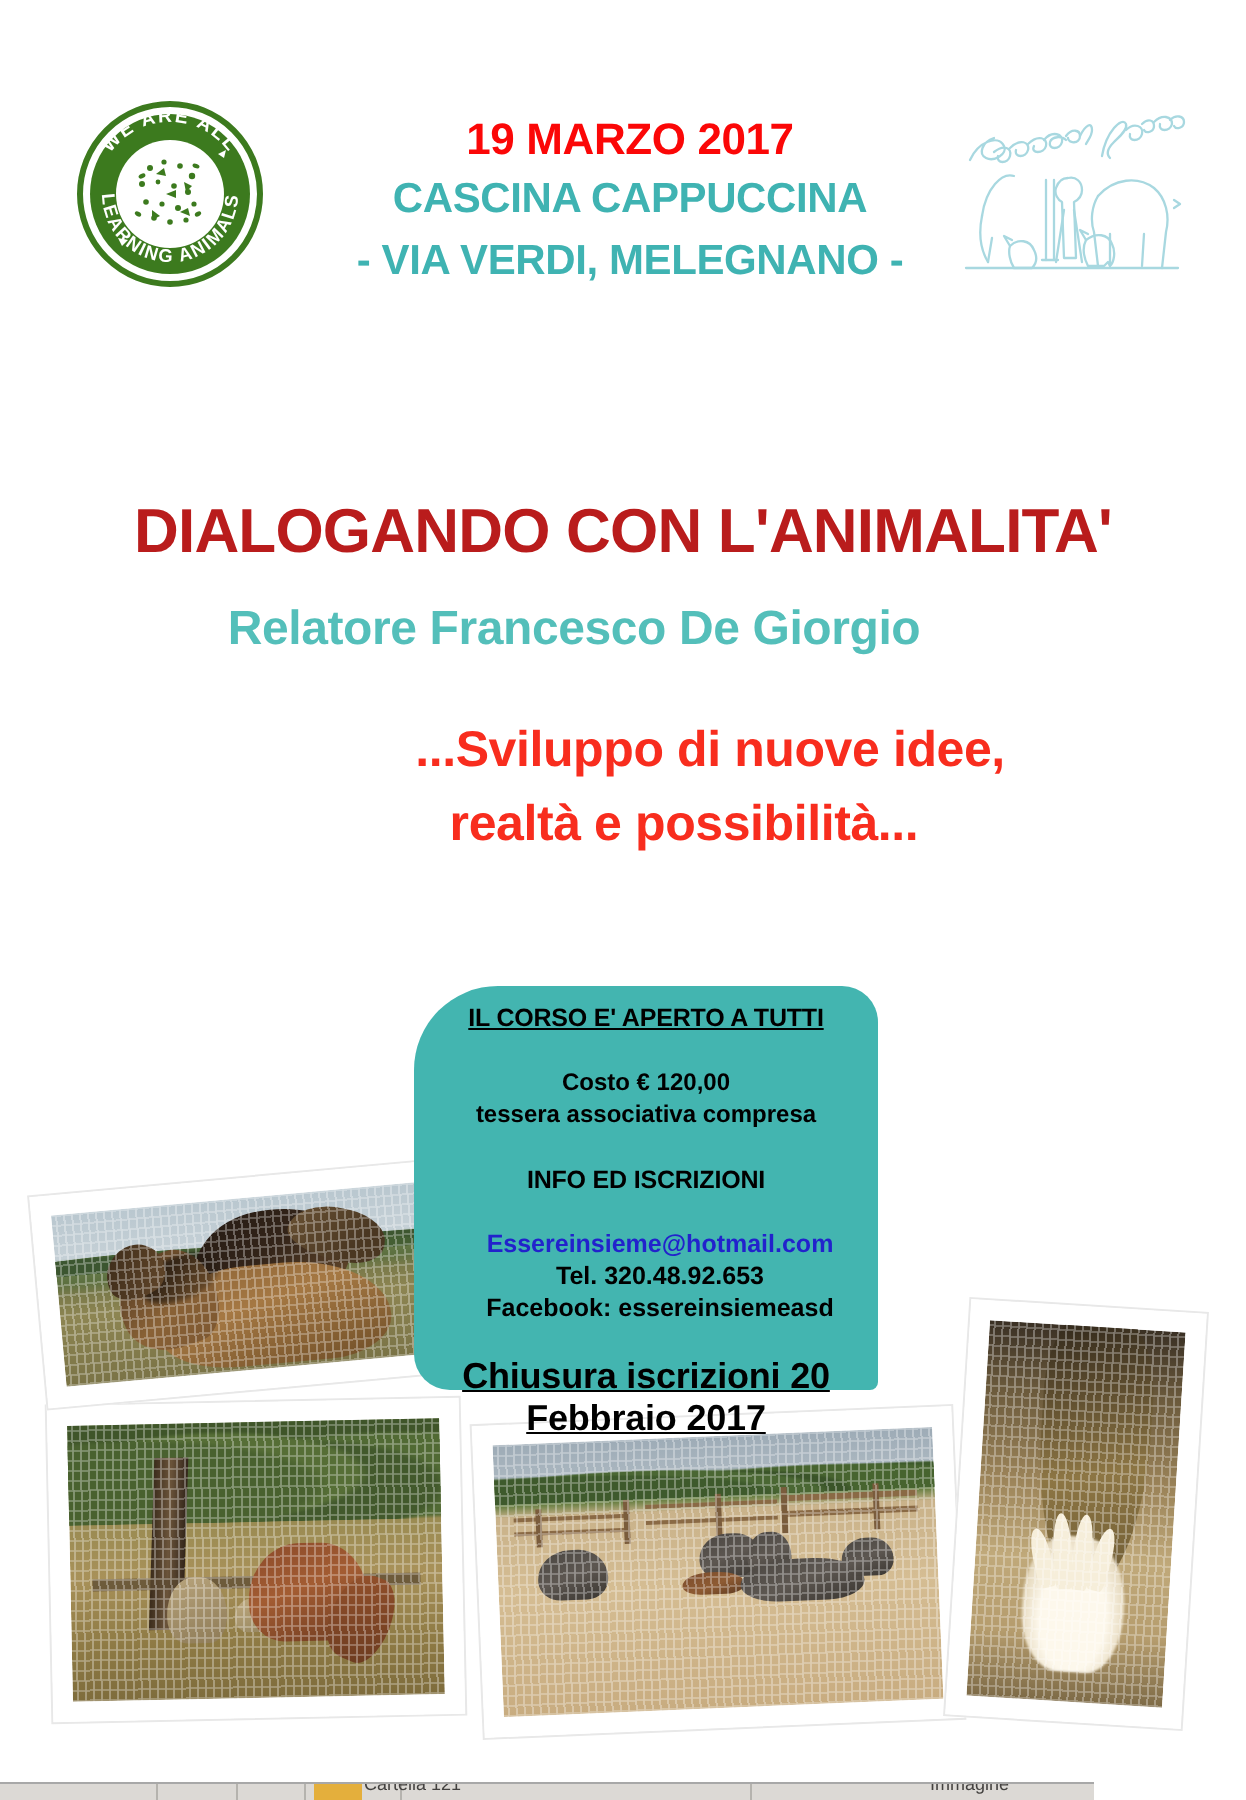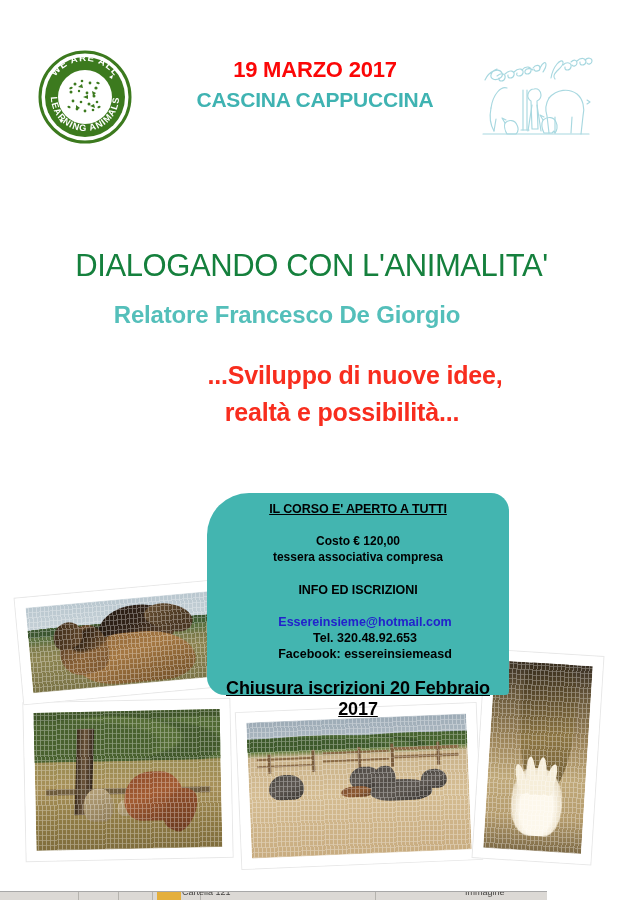--- a/index.html
+++ b/index.html
@@ -76,22 +76,22 @@
     white-space: nowrap;
   }
 
   
   .main-title {
     position: absolute;
     left: 0; top: 248px;
     width: 623px;
     text-align: center;
     font-size: 31px;
-    font-weight: normal;
-    color: #15803d;
+    font-weight: bold;
+    color: #b91c1c;
     letter-spacing: -0.4px;
   }
   .speaker {
     position: absolute;
     left: 0; top: 301px;
     width: 574px;
     text-align: center;
     font-size: 24px;
     font-weight: bold;
     color: #54bfba;
@@ -108,21 +108,21 @@
     line-height: 37px;
     letter-spacing: -0.2px;
   }
   .tagline .l1 { display: block; padding-left: 110px; }
   .tagline .l2 { display: block; padding-left: 84px; }
 
   
   .info-box {
     position: absolute;
     left: 207px; top: 493px;
-    width: 302px; height: 202px;
+    width: 232px; height: 202px;
     background: #43b5b0;
     border-radius: 42px 18px 4px 18px;
     text-align: center;
     color: #000000;
     font-weight: bold;
     z-index: 5;
   }
   .info-head {
     margin-top: 9px;
     font-size: 12.5px;
@@ -463,20 +463,21 @@
         <g fill="#ffffff">
           <path d="M74 30 l4 -2 l-1 4 z"></path>
           <path d="M24 72 l5 1 l-3 3 z"></path>
         </g>
       </svg>
     </div>
 
     <div class="header-text">
       <div class="hdr-date">19 MARZO 2017</div>
       <div class="hdr-place">CASCINA CAPPUCCINA</div>
+      <div class="hdr-addr">- VIA VERDI, MELEGNANO -</div>
     </div>
 
     <div class="logo-line">
       <svg viewBox="0 0 118 105" aria-hidden="true">
         <g fill="none" stroke="#a8d8e0" stroke-width="1.15" stroke-linecap="round" stroke-linejoin="round">
 
           <path d="M8 32 c4 -9 14 -13 17 -7 c2 4 -5 8 -9 6 c-4 -2 -2 -8 4 -10"></path>
           <path d="M20 28 c5 -4 9 -2 8 2 c-1 4 -7 4 -6 0"></path>
           <path d="M28 26 c5 -5 10 -3 9 1 c-1 4 -7 4 -6 0"></path>
           <path d="M37 24 c5 -5 10 -3 9 1 c-1 4 -8 4 -6 0"></path>

